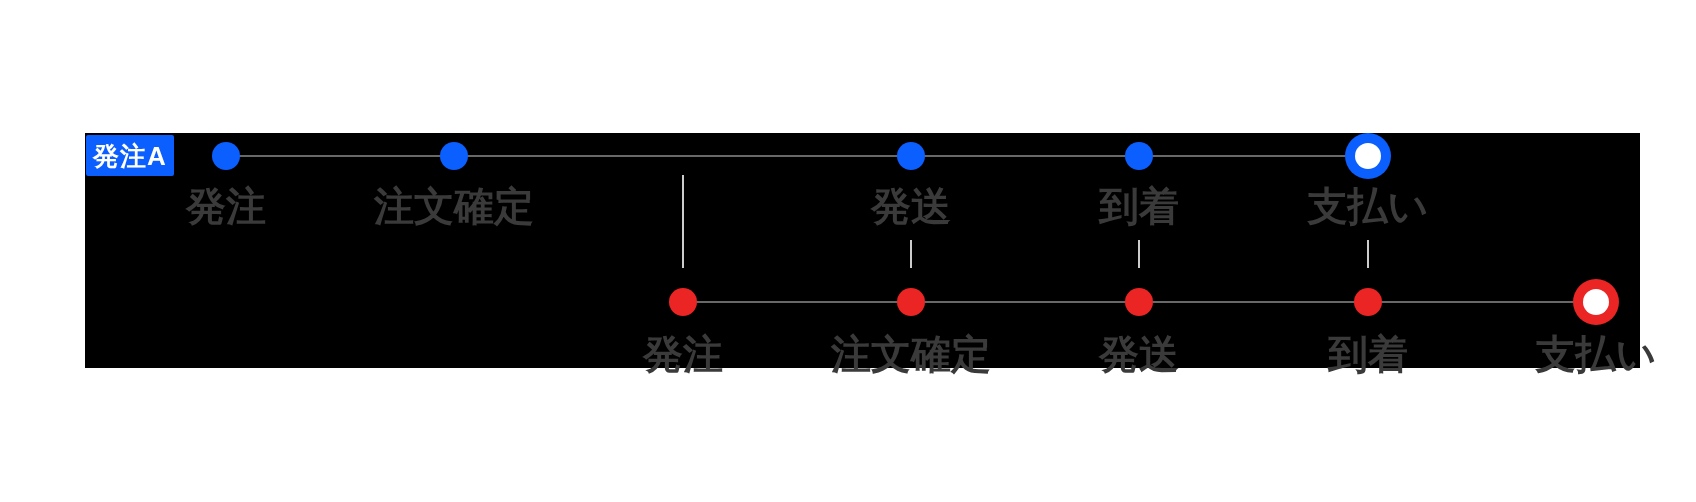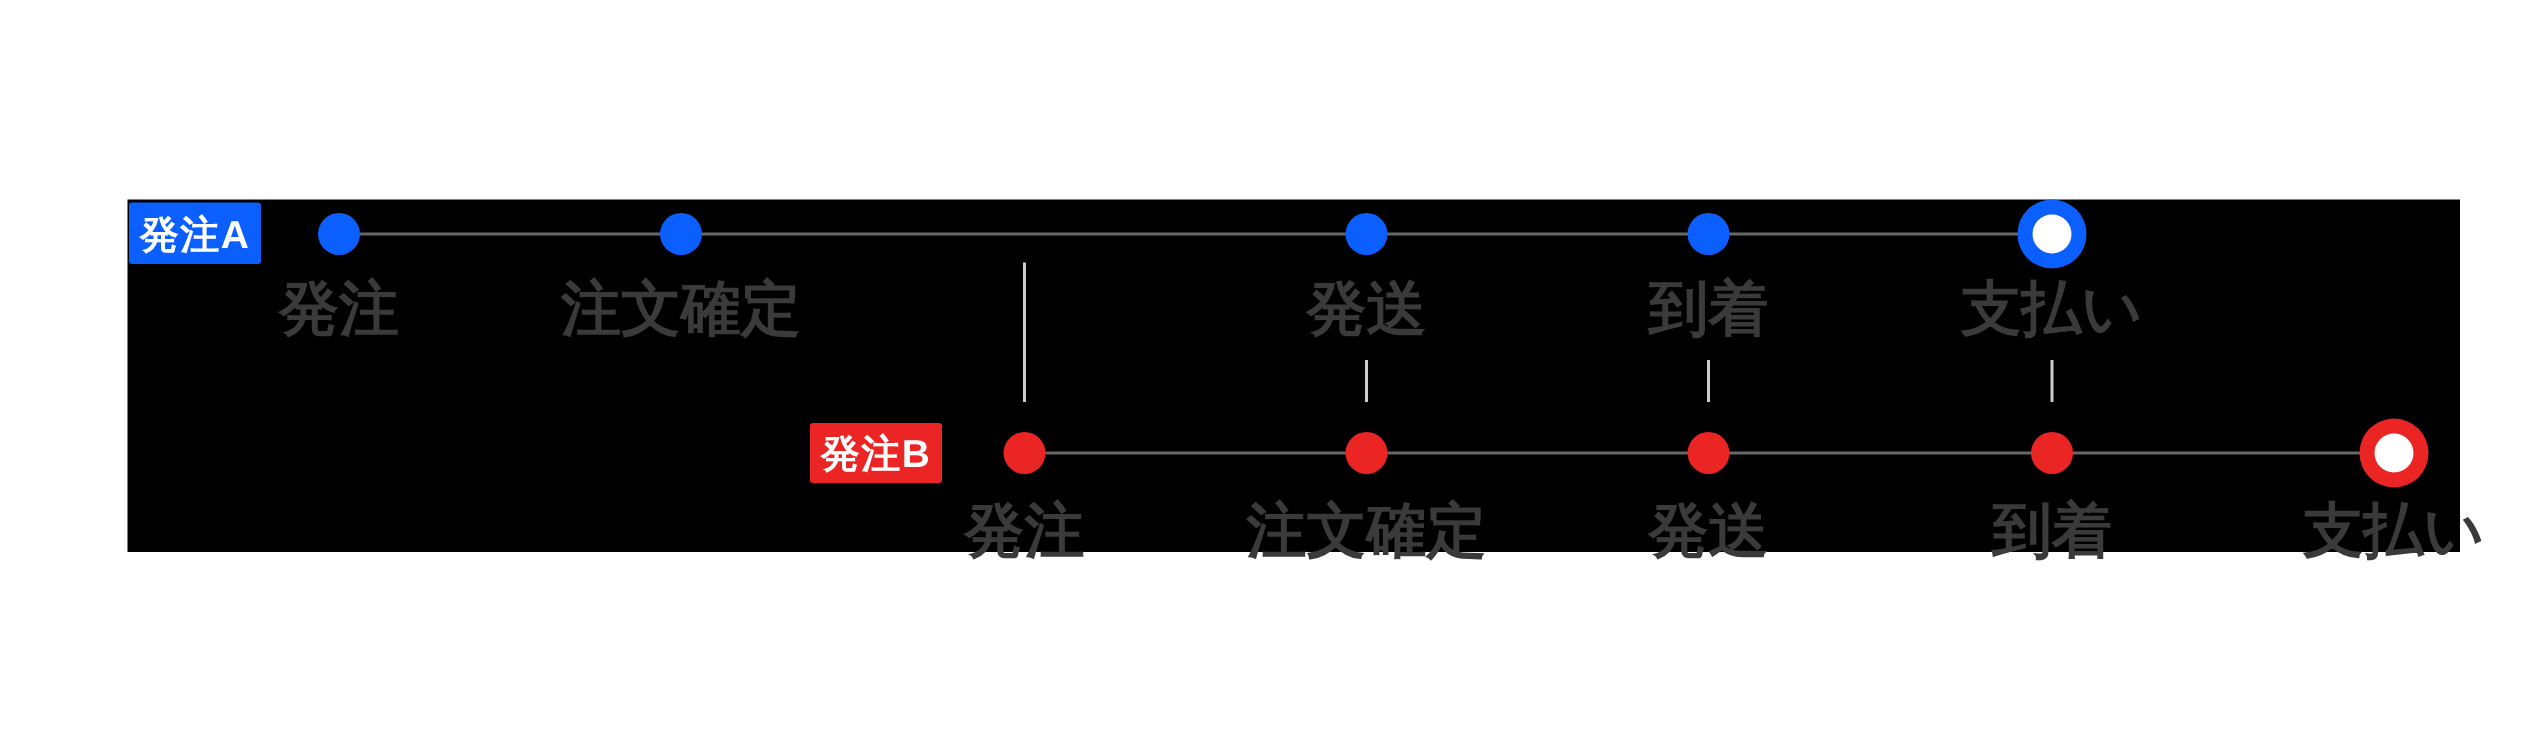--- a/index.html
+++ b/index.html
@@ -53,21 +53,20 @@
     <div class="mlabel" style="left: 328px; top: 185px; width: 220px; color: rgb(58, 58, 58);">注文確定</div>
     <div class="dot" style="left: 881px; top: 142px; width: 28px; height: 28px; background: rgb(11, 95, 255);"></div>
     <div class="mlabel" style="left: 785px; top: 185px; width: 220px; color: rgb(58, 58, 58);">発送</div>
     <div class="dot" style="left: 1109px; top: 142px; width: 28px; height: 28px; background: rgb(11, 95, 255);"></div>
     <div class="mlabel" style="left: 1013px; top: 185px; width: 220px; color: rgb(58, 58, 58);">到着</div>
     <div class="ring" style="left: 1329px; top: 133px; width: 46px; height: 46px; background: rgb(11, 95, 255);">
       <div class="ring-inner" style="width: 26px; height: 26px; background: rgb(255, 255, 255);"></div>
     </div>
     <div class="mlabel" style="left: 1242px; top: 185px; width: 220px; color: rgb(58, 58, 58);">支払い</div>
     <div class="axis-line" style="left: 667px; top: 301px; width: 913px; height: 2px; background: rgb(104, 104, 104);"></div>
-    <div class="badge" style="left: 524px; top: 282px; width: 88px; height: 40px; background: rgb(235, 36, 36); color: rgb(255, 255, 255);">発注B</div>
     <div class="dot" style="left: 653px; top: 288px; width: 28px; height: 28px; background: rgb(235, 36, 36);"></div>
     <div class="mlabel" style="left: 557px; top: 333px; width: 220px; color: rgb(58, 58, 58);">発注</div>
     <div class="dot" style="left: 881px; top: 288px; width: 28px; height: 28px; background: rgb(235, 36, 36);"></div>
     <div class="mlabel" style="left: 785px; top: 333px; width: 220px; color: rgb(58, 58, 58);">注文確定</div>
     <div class="dot" style="left: 1109px; top: 288px; width: 28px; height: 28px; background: rgb(235, 36, 36);"></div>
     <div class="mlabel" style="left: 1013px; top: 333px; width: 220px; color: rgb(58, 58, 58);">発送</div>
     <div class="dot" style="left: 1338px; top: 288px; width: 28px; height: 28px; background: rgb(235, 36, 36);"></div>
     <div class="mlabel" style="left: 1242px; top: 333px; width: 220px; color: rgb(58, 58, 58);">到着</div>
     <div class="ring" style="left: 1557px; top: 279px; width: 46px; height: 46px; background: rgb(235, 36, 36);">
       <div class="ring-inner" style="width: 26px; height: 26px; background: rgb(255, 255, 255);"></div>

